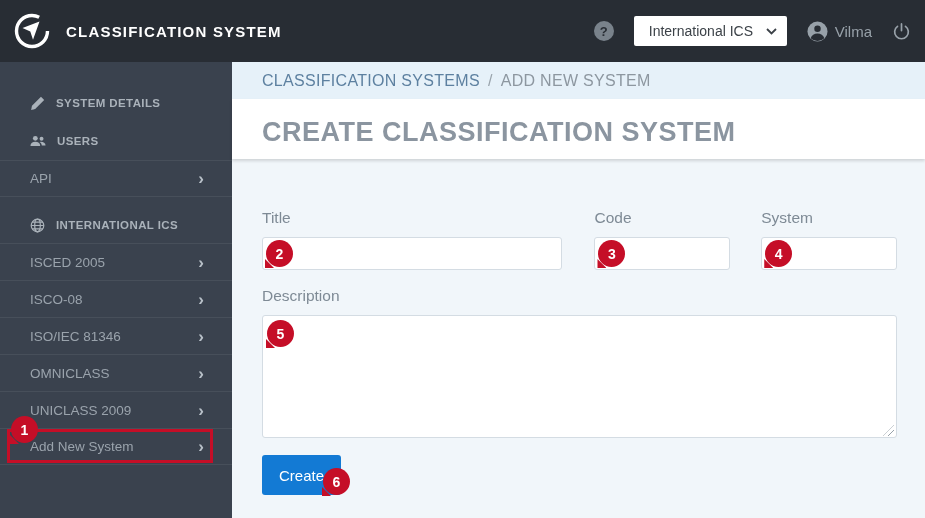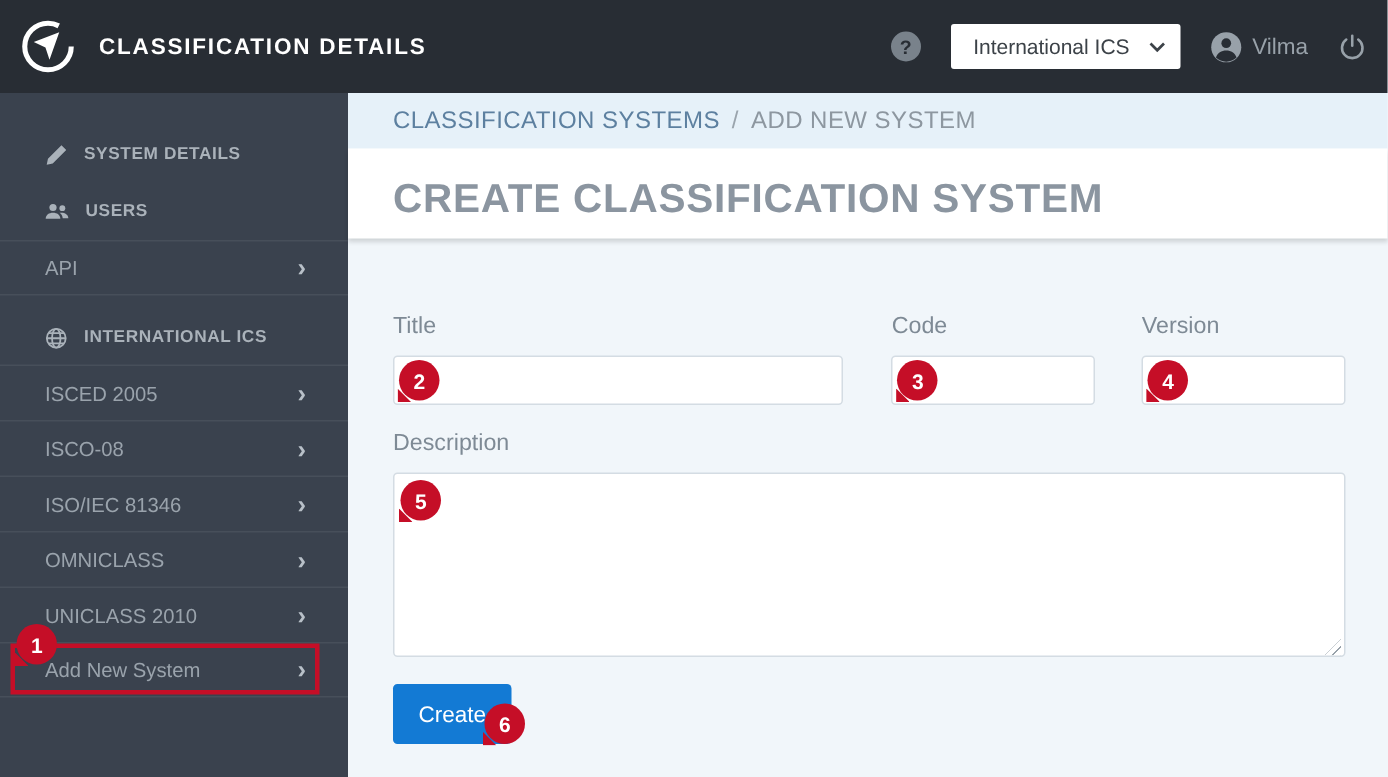--- a/index.html
+++ b/index.html
@@ -76,21 +76,21 @@
 <body>
 
 <div class="topbar">
   <div class="brand">
     <span class="logo">
       <svg viewBox="0 0 40 40" width="40" height="40">
         <circle cx="20" cy="20" r="15.5" fill="none" stroke="#ffffff" stroke-width="3.4" stroke-dasharray="80 17.4"></circle>
         <path d="M27.5 10.5 L10.5 17 L18.3 20.6 L21 28.8 Z" fill="#ffffff"></path>
       </svg>
     </span>
-    <span class="app-title">CLASSIFICATION DETAILS</span>
+    <span class="app-title">CLASSIFICATION SYSTEM</span>
   </div>
   <div class="topbar-right">
     <span class="help-icon">?</span>
     <div class="env-select">
       <span>International ICS</span>
       <span style="display:flex;">
         <svg width="11" height="7" viewBox="0 0 11 7" fill="none" stroke="#3c4248" stroke-width="1.8">
             <path d="M1 1l4.5 4.5L10 1"></path>
           </svg>
       </span>
@@ -158,21 +158,21 @@
   </div>
   <div class="nav-link">
     <span>ISO/IEC 81346</span>
     <span class="nav-chevron">›</span>
   </div>
   <div class="nav-link">
     <span>OMNICLASS</span>
     <span class="nav-chevron">›</span>
   </div>
   <div class="nav-link">
-    <span>UNICLASS 2010</span>
+    <span>UNICLASS 2009</span>
     <span class="nav-chevron">›</span>
   </div>
   <div class="nav-link last">
     <span>Add New System</span>
     <span class="nav-chevron">›</span>
   </div>
   <div class="annotation-box"></div>
   <span class="badge badge-1">1</span>
 </aside>
 
@@ -196,21 +196,21 @@
         </div>
       </div>
       <div class="field field-code">
         <label>Code</label>
         <div class="input-wrap">
           <input class="text-input" type="text" value="" style="">
           <span class="badge badge-in-input">3</span>
         </div>
       </div>
       <div class="field field-version">
-        <label>Version</label>
+        <label>System</label>
         <div class="input-wrap">
           <input class="text-input" type="text" value="" style="">
           <span class="badge badge-in-input">4</span>
         </div>
       </div>
     </div>
 
     <div class="field field-desc">
       <label>Description</label>
       <div class="input-wrap">

